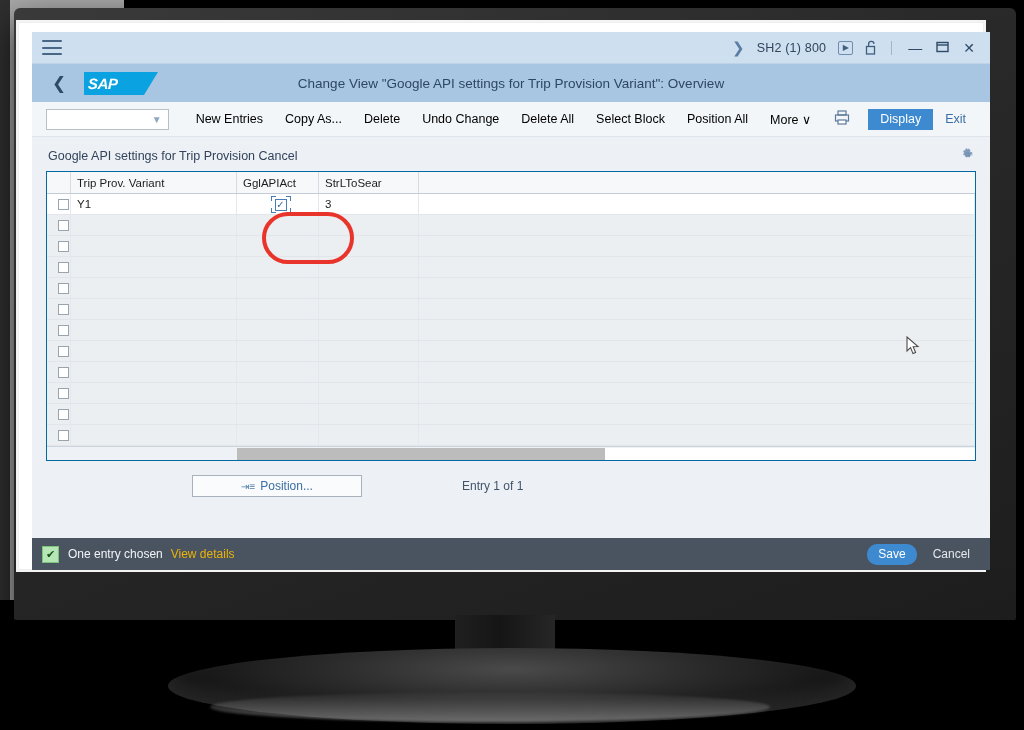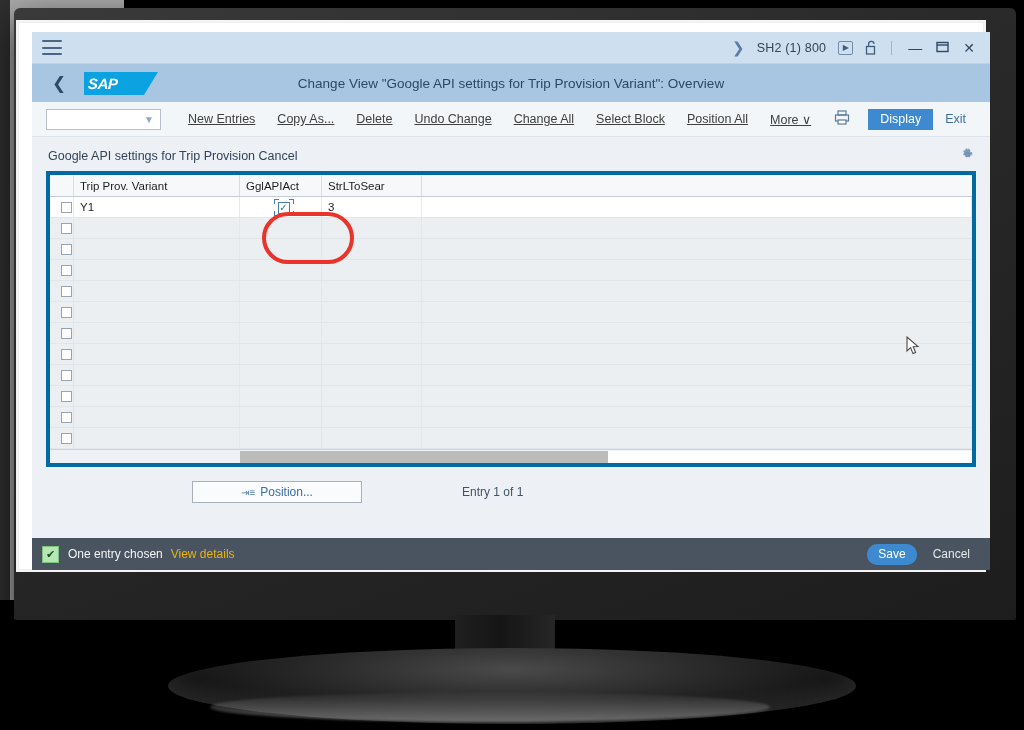--- a/index.html
+++ b/index.html
@@ -103,41 +103,41 @@
     height: 35px; background: #f3f6f9; border-bottom: 1px solid #dde4ec;
     display: flex; align-items: center; padding: 0 14px;
   }
   .combo {
     width: 128px; height: 21px; background: #fff; border: 1px solid #b8bfc7;
     display: flex; align-items: center; justify-content: flex-end;
     padding-right: 6px; margin-right: 16px; cursor: pointer;
   }
   .combo .chev { color: #8fa9c4; font-size: 10px; }
   .tbtn {
-    color: #404040; font-size: 12.5px; padding: 0 11px; cursor: pointer; white-space: nowrap; text-decoration: underline;
+    color: #000000; font-size: 12.5px; padding: 0 11px; cursor: pointer; white-space: nowrap;
   }
   .tb-spacer { flex: 1; }
   .print-icon { color: #5c7a9a; font-size: 14px; padding: 0 12px; cursor: pointer; }
   .btn-display {
     background: #3d8ad0; color: #fff; font-size: 12.5px;
     padding: 3px 12px 4px; margin: 0 6px; cursor: pointer;
   }
   .tbtn-exit { color: #3b6ea5; font-size: 12.5px; padding: 0 10px 0 6px; cursor: pointer; }
 
   
   .content { padding: 10px 14px 0 14px; position: relative; }
   .section-title { color: #32435a; font-size: 12.5px; padding: 2px 0 8px 2px; }
   .gear-icon {
     position: absolute; right: 16px; top: 10px; width: 13px; height: 13px;
     cursor: pointer; color: #6f8db0;
   }
 
   
   .tablewrap {
-    border: 4px solid #0369a1; background: #a3a3a3; position: relative;
+    border: 1px solid #0369a1; background: #a3a3a3; position: relative;
   }
   .thead { display: flex; height: 22px; background: #f7f8fa;
     border-bottom: 1px solid #c3ccd6; }
   .th {
     font-size: 11.5px; color: #1d1d1d; display: flex; align-items: center;
     padding-left: 6px; border-right: 1px solid #d6dce3; height: 100%;
   }
   .col-chk { width: 24px; flex: none; }
   .col-a   { width: 166px; flex: none; }
   .col-b   { width: 82px; flex: none; }
@@ -275,21 +275,21 @@
 
   <div class="toolbar">
     <div class="combo">
       <span></span>
       <span class="chev">▼</span>
     </div>
     <div class="tbtn">New Entries</div>
     <div class="tbtn">Copy As...</div>
     <div class="tbtn">Delete</div>
     <div class="tbtn">Undo Change</div>
-    <div class="tbtn">Change All</div>
+    <div class="tbtn">Delete All</div>
     <div class="tbtn">Select Block</div>
     <div class="tbtn">Position All</div>
     <div class="tbtn">More ∨</div>
     <div class="tb-spacer"></div>
     <div class="print-icon">
       <svg width="16" height="15" viewBox="0 0 16 15" fill="none" stroke="#5c7a9a" stroke-width="1.2">
         <rect x="4" y="1" width="8" height="4"></rect>
         <rect x="1.5" y="5" width="13" height="6"></rect>
         <rect x="4" y="10" width="8" height="4" fill="#fff"></rect>
       </svg>

